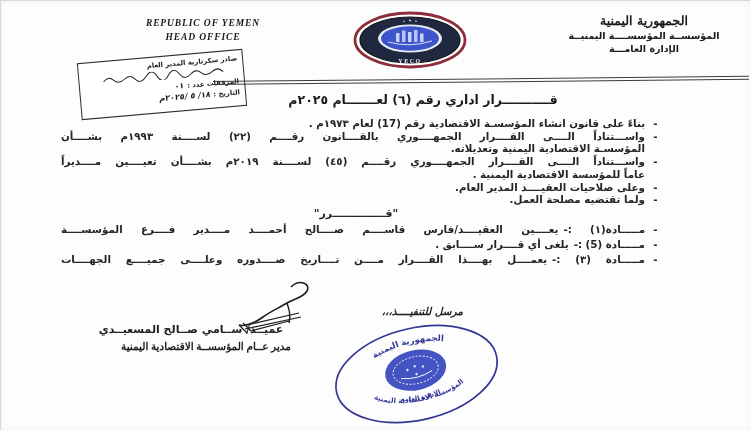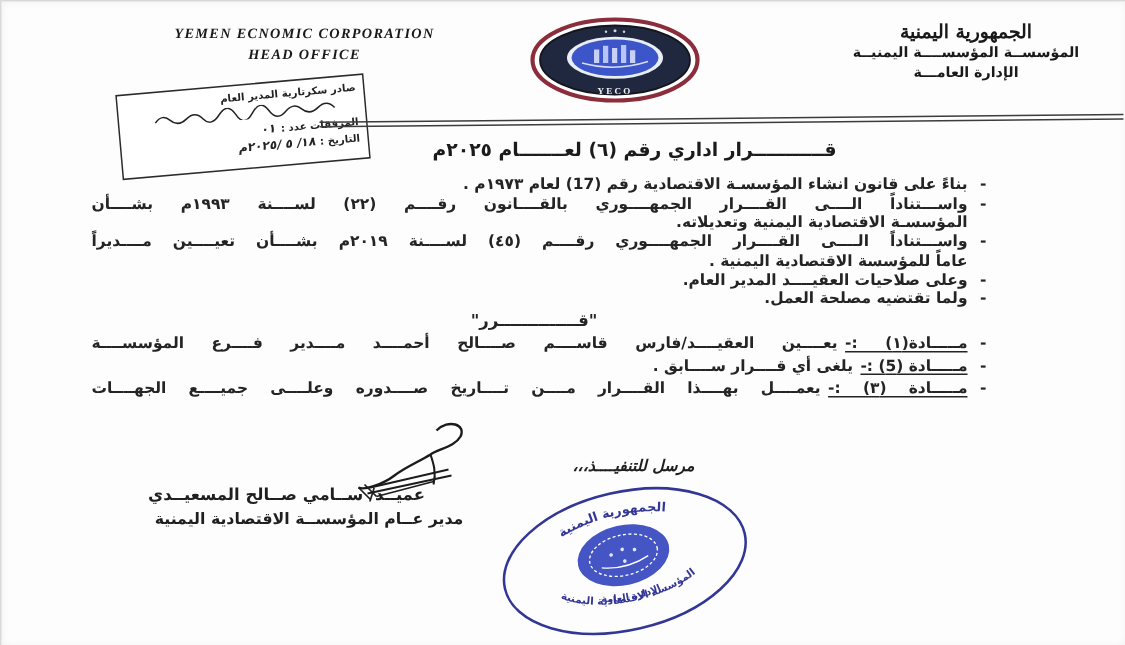--- a/index.html
+++ b/index.html
@@ -46,37 +46,37 @@
     position:absolute;top:116px;right:92px;left:60px;direction:rtl;
     font-size:10.3px;font-weight:bold;color:#242424;
   }
   .row{display:flex;gap:7px;line-height:12.7px;}
   .row .dash{width:7px;text-align:center;flex:none;}
   .row .txt{flex:1;}
   .row .just{text-align:justify;text-align-last:justify;}
   .cont{margin-right:14px;line-height:12.7px;text-align:right;}
   .decided{line-height:14px;margin:1px 0;text-align:center;font-size:11px;transform:translateX(-4px);}
   .row.article{line-height:15px;}
-  .alabel{text-decoration:underline;text-underline-offset:2px;margin-left:5px;}
+  .alabel{text-underline-offset:2px;margin-left:5px;}
   .cont.ind-a1{margin-right:216px;line-height:15px;}
   .cont.ind-a3{margin-right:238px;line-height:15px;}
   
   .sig-sent{position:absolute;right:288px;top:304px;direction:rtl;font-size:10.5px;font-weight:bold;font-style:italic;}
   .sig-scribble{position:absolute;left:228px;top:278px;z-index:4;}
   .sig-name{position:absolute;left:84px;top:322px;width:212px;text-align:center;direction:rtl;font-size:11px;font-weight:bold;z-index:1;}
-  .sig-title{position:absolute;left:74px;top:339px;width:262px;text-align:center;direction:rtl;font-size:10.5px;font-weight:bold;z-index:1;}
+  .sig-title{position:absolute;left:74px;top:339px;width:262px;text-align:center;direction:rtl;font-size:10.5px;font-weight:bold;z-index:1;font-family:Liberation Serif, serif;}
   .seal{position:absolute;left:330px;top:322px;transform:rotate(-13deg);opacity:.95;z-index:3;}
 </style>
 </head>
 <body>
 
 <div class="page">
 
   <div class="header-en">
-    <div>YEMEN ECNOMIC CORPORATION</div>
+    <div>REPUBLIC OF YEMEN</div>
     <div>HEAD OFFICE</div>
   </div>
 
   <div class="logo">
     <svg width="116" height="58" viewBox="0 0 116 58">
       <ellipse cx="58" cy="29" rx="55" ry="27" fill="#fff" stroke="#8c2d3c" stroke-width="2.8"></ellipse>
       <ellipse cx="58" cy="29" rx="50" ry="23" fill="#20283f" stroke="#15151c" stroke-width="1.2"></ellipse>
       <ellipse cx="58" cy="27.5" rx="32" ry="14" fill="#e9edf4"></ellipse>
       <ellipse cx="58" cy="27.5" rx="29" ry="12.2" fill="#3c55c8"></ellipse>
       <rect x="44" y="22" width="3.5" height="9" fill="#dfe6ff" opacity=".85"></rect>

